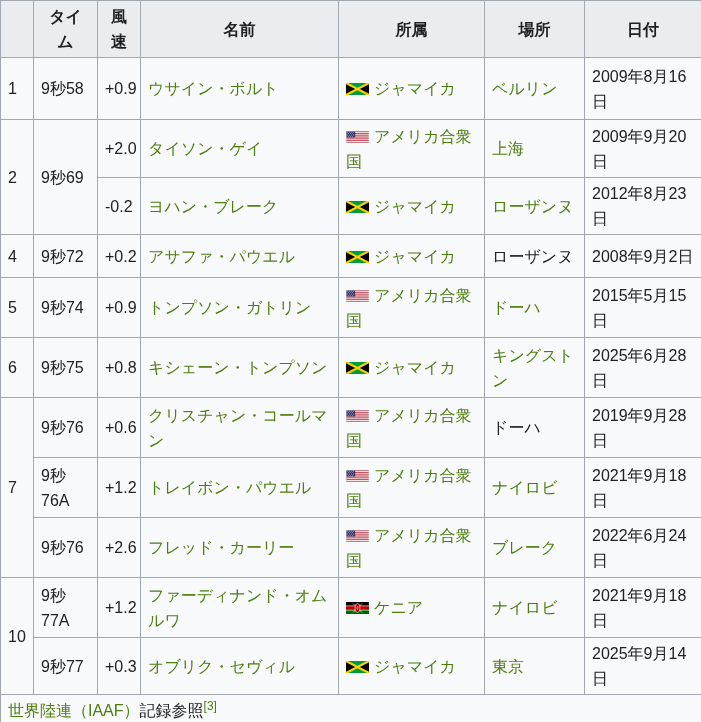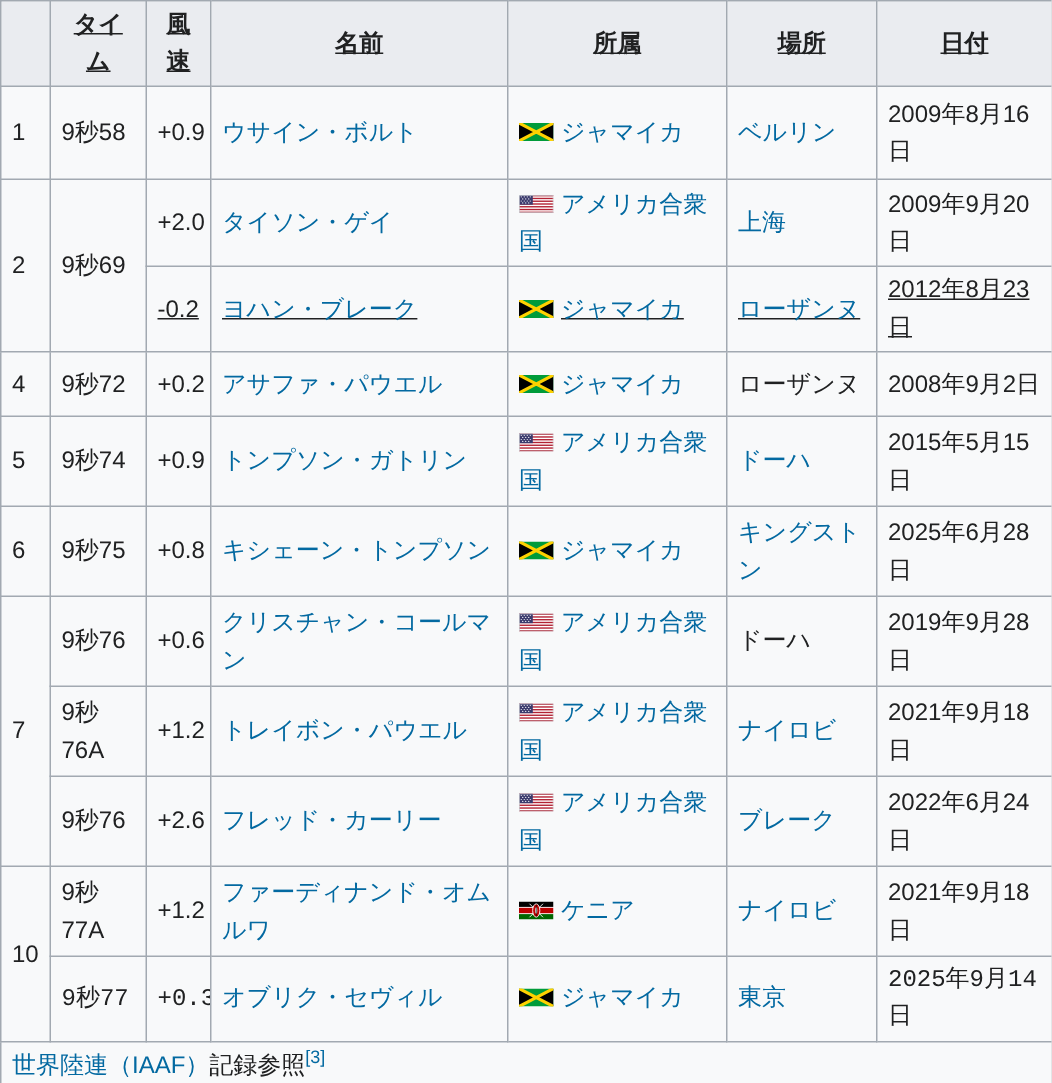--- a/index.html
+++ b/index.html
@@ -17,30 +17,30 @@
     vertical-align:middle;
     text-align:left;
     overflow:hidden;
   }
   table.wikitable th {
     background:#eaecf0;
     text-align:center;
     font-weight:bold;
   }
   td.wind { text-align:right; padding-right:5px;margin-left:44px; }
-  a { color:#0369a1; text-decoration:none; cursor:pointer; }
+  a { color:#4d7c0f; text-decoration:none; cursor:pointer; }
   .plain { color:#202122; }
   .flag { display:inline-block; vertical-align:-1px; margin-right:5px; }
   sup.ref { font-size:12px; line-height:0; vertical-align:super; }
-  tr.h57  { height:57px;text-decoration:underline; }
+  tr.h57  { height:57px; }
   tr.h62  { height:62px; }
   tr.h58  { height:58px; }
   tr.h43  { height:43px; }
   tr.h60  { height:60px; }
-  tr.h55  { height:55px;font-family:Liberation Mono, monospace; }
+  tr.h55  { height:55px; }
   tr.h30  { height:30px; }
   td.footer-cell { background:#f8f9fa; padding:4px 7px; }
 </style>
 </head>
 <body>
 
 <svg width="0" height="0" style="position:absolute" aria-hidden="true">
   <defs>
     <symbol id="f-jam" viewBox="0 0 23 12">
       <rect width="23" height="12" fill="#009b3a"></rect>

